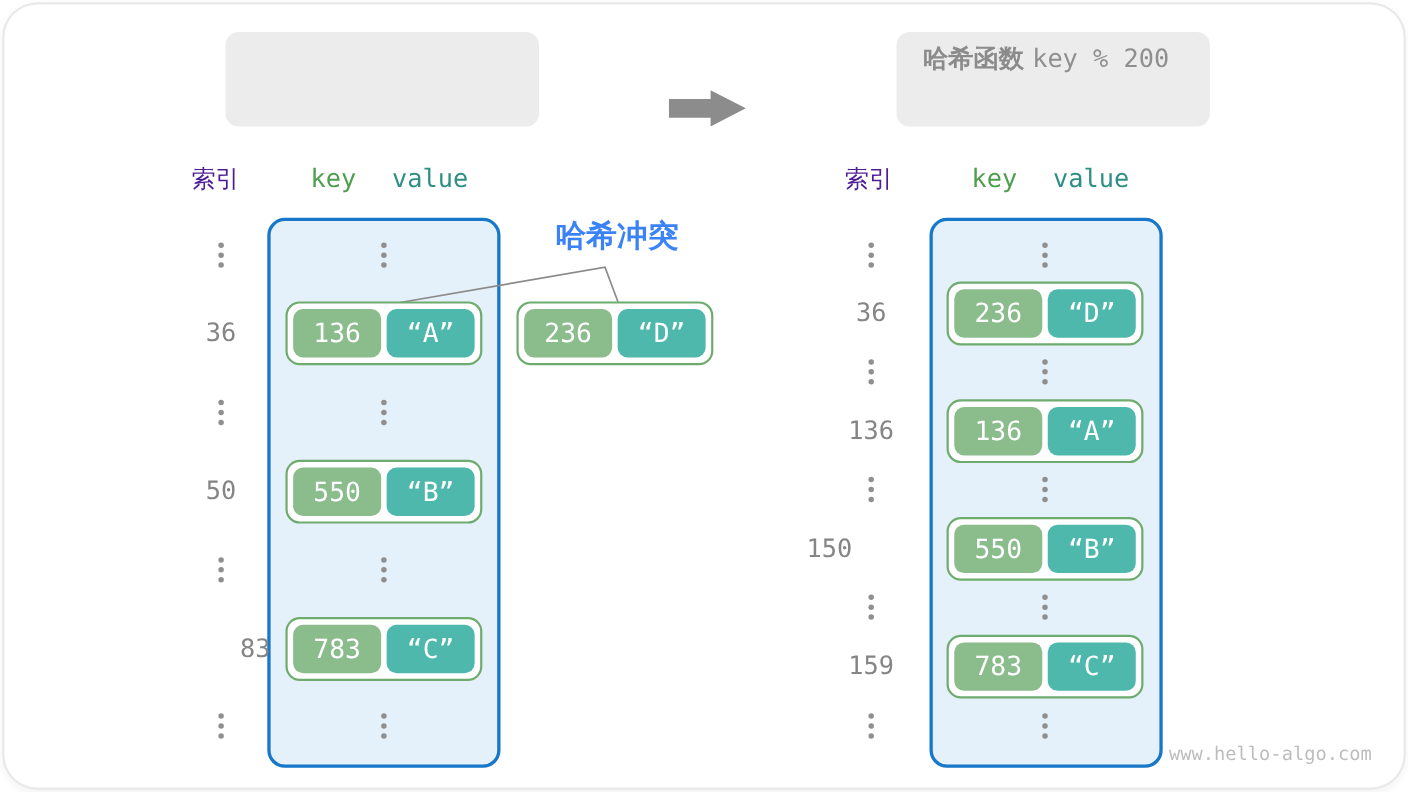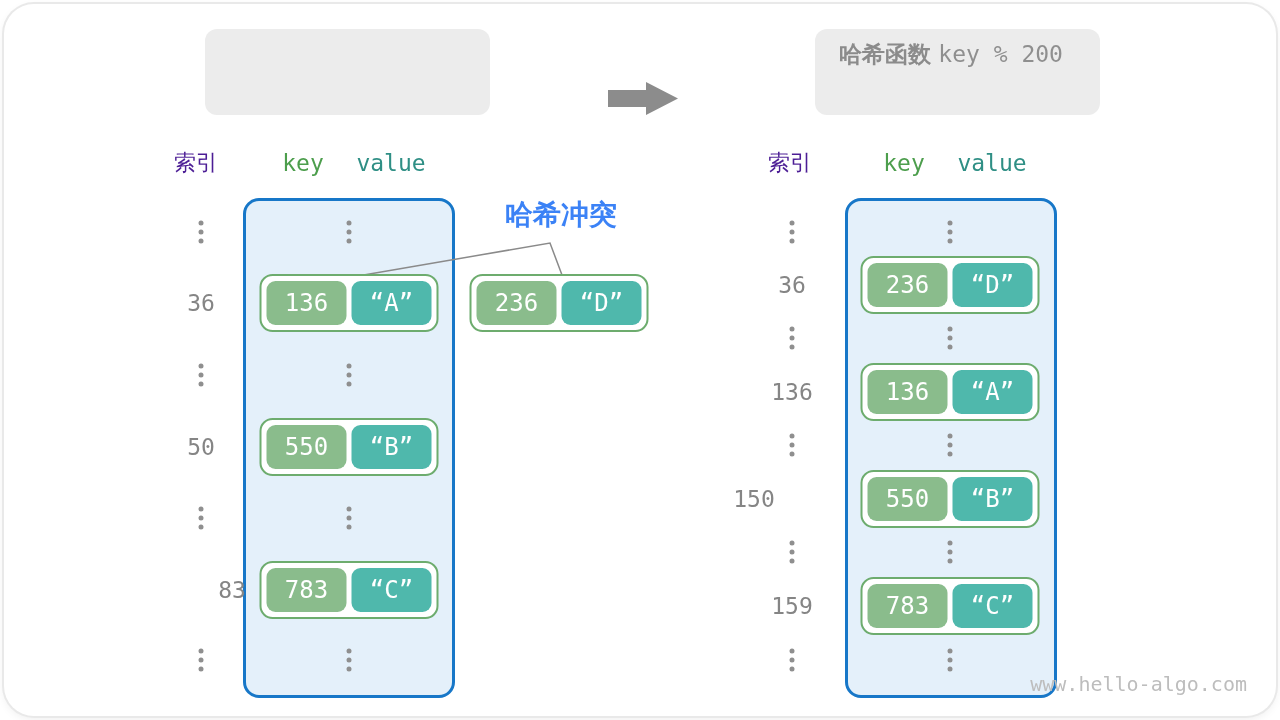--- a/index.html
+++ b/index.html
@@ -57,21 +57,21 @@
   .dots i{display:block;width:5px;height:5px;border-radius:50%;background:#8f8f8f;}
   
   .collision{
     position:absolute;transform:translate(-50%,-50%);
     font-size:28px;font-weight:700;color:#3b82f6;white-space:nowrap;
   }
   .lines-overlay{position:absolute;left:0;top:0;width:1280px;height:720px;pointer-events:none;}
   .arrow-wrap{position:absolute;left:608px;top:82px;}
   .watermark{
     position:absolute;right:33px;bottom:24px;
-    font-family:"DejaVu Sans Mono","Liberation Mono",monospace;font-size:20px;color:#bdbdbd;
+    font-family:"DejaVu Sans Mono","Liberation Mono",monospace;font-size:17px;color:#bdbdbd;
   }
 </style>
 </head>
 <body>
 
 <div class="canvas">
   <div class="card"></div>
 
   <div class="info-box" style="left:205px;top:29px;">
   </div>

